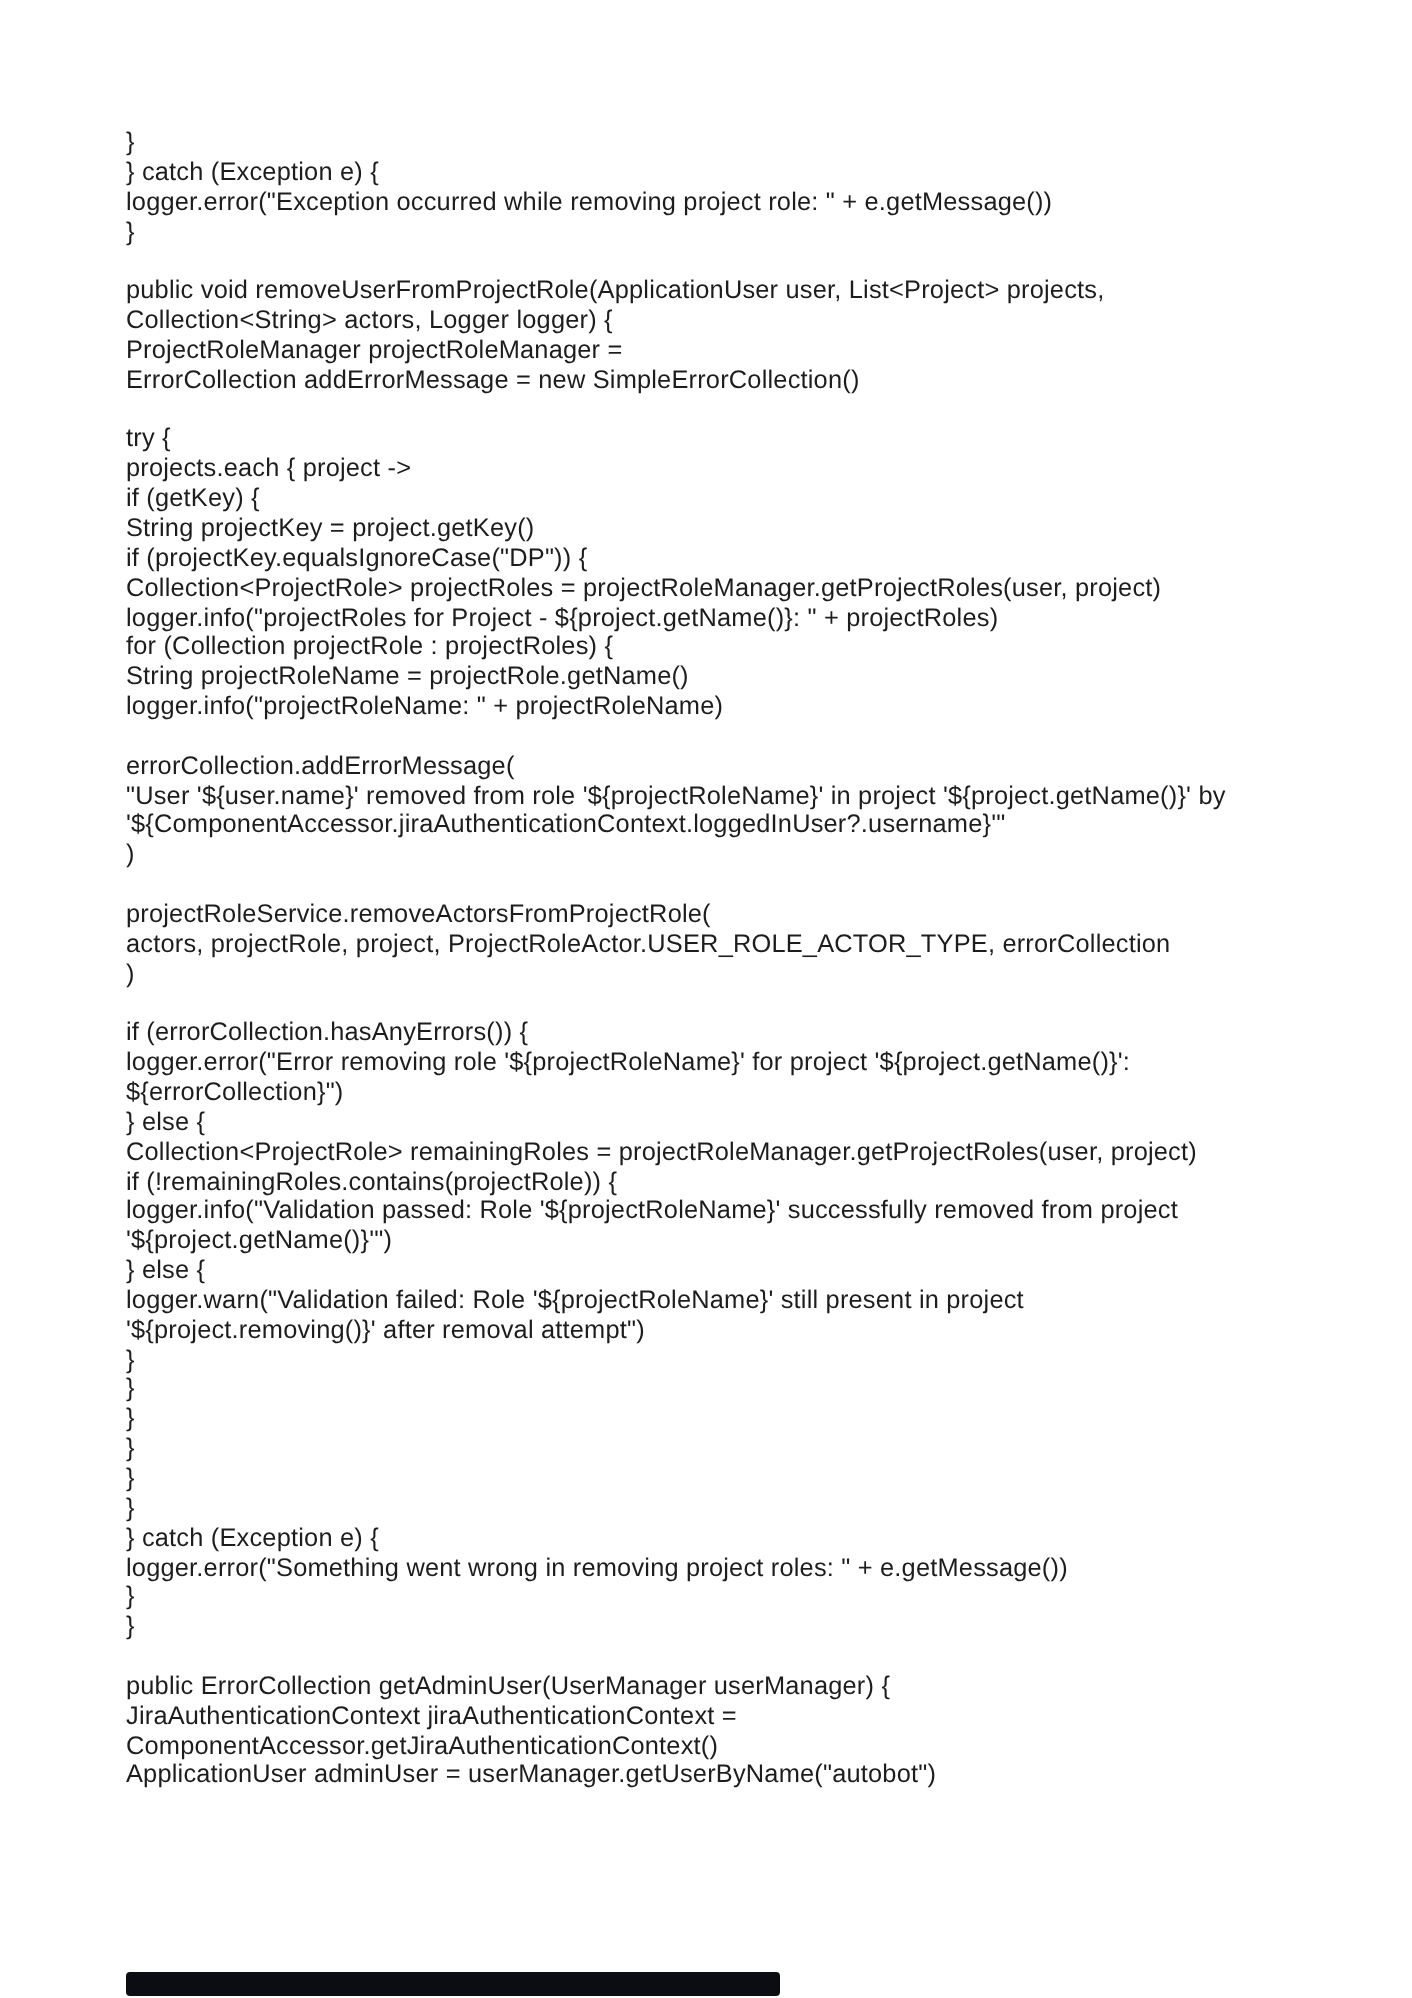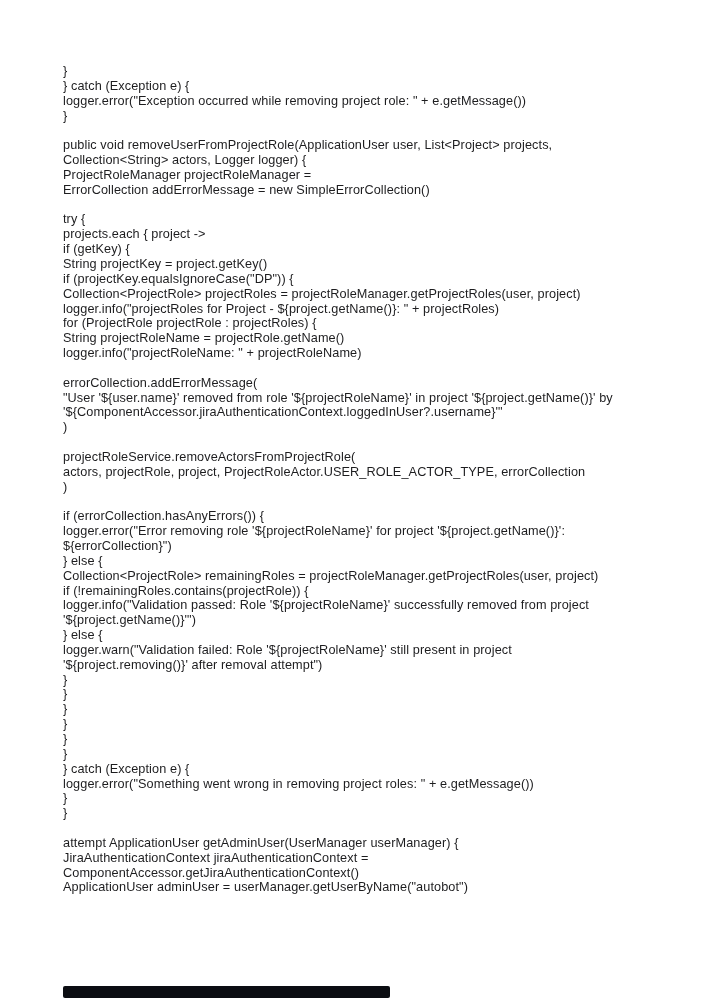--- a/index.html
+++ b/index.html
@@ -60,21 +60,21 @@
       <div class="code-line">ProjectRoleManager projectRoleManager =</div>
       <div class="code-line">ErrorCollection addErrorMessage = new SimpleErrorCollection()</div>
       <div class="code-line">&nbsp;</div>
       <div class="code-line">try {</div>
       <div class="code-line">projects.each { project -&gt;</div>
       <div class="code-line">if (getKey) {</div>
       <div class="code-line">String projectKey = project.getKey()</div>
       <div class="code-line">if (projectKey.equalsIgnoreCase("DP")) {</div>
       <div class="code-line">Collection&lt;ProjectRole&gt; projectRoles = projectRoleManager.getProjectRoles(user, project)</div>
       <div class="code-line">logger.info("projectRoles for Project - ${project.getName()}: " + projectRoles)</div>
-      <div class="code-line">for (ProjectRole projectRole : projectRoles) {</div>
+      <div class="code-line">for (Collection projectRole : projectRoles) {</div>
       <div class="code-line">String projectRoleName = projectRole.getName()</div>
       <div class="code-line">logger.info("projectRoleName: " + projectRoleName)</div>
       <div class="code-line">&nbsp;</div>
       <div class="code-line">errorCollection.addErrorMessage(</div>
       <div class="code-line">"User '${user.name}' removed from role '${projectRoleName}' in project '${project.getName()}' by</div>
       <div class="code-line">'${ComponentAccessor.jiraAuthenticationContext.loggedInUser?.username}'"</div>
       <div class="code-line">)</div>
       <div class="code-line">&nbsp;</div>
       <div class="code-line">projectRoleService.removeActorsFromProjectRole(</div>
       <div class="code-line">actors, projectRole, project, ProjectRoleActor.USER_ROLE_ACTOR_TYPE, errorCollection</div>
@@ -95,19 +95,19 @@
       <div class="code-line">}</div>
       <div class="code-line">}</div>
       <div class="code-line">}</div>
       <div class="code-line">}</div>
       <div class="code-line">}</div>
       <div class="code-line">} catch (Exception e) {</div>
       <div class="code-line">logger.error("Something went wrong in removing project roles: " + e.getMessage())</div>
       <div class="code-line">}</div>
       <div class="code-line">}</div>
       <div class="code-line">&nbsp;</div>
-      <div class="code-line">attempt ApplicationUser getAdminUser(UserManager userManager) {</div>
+      <div class="code-line">public ErrorCollection getAdminUser(UserManager userManager) {</div>
       <div class="code-line">JiraAuthenticationContext jiraAuthenticationContext =</div>
       <div class="code-line">ComponentAccessor.getJiraAuthenticationContext()</div>
       <div class="code-line">ApplicationUser adminUser = userManager.getUserByName("autobot")</div>
     </div>
   <div class="bottom-bar" style="background: rgb(11, 13, 18);"></div>
 </div>
 
 </body></html>

